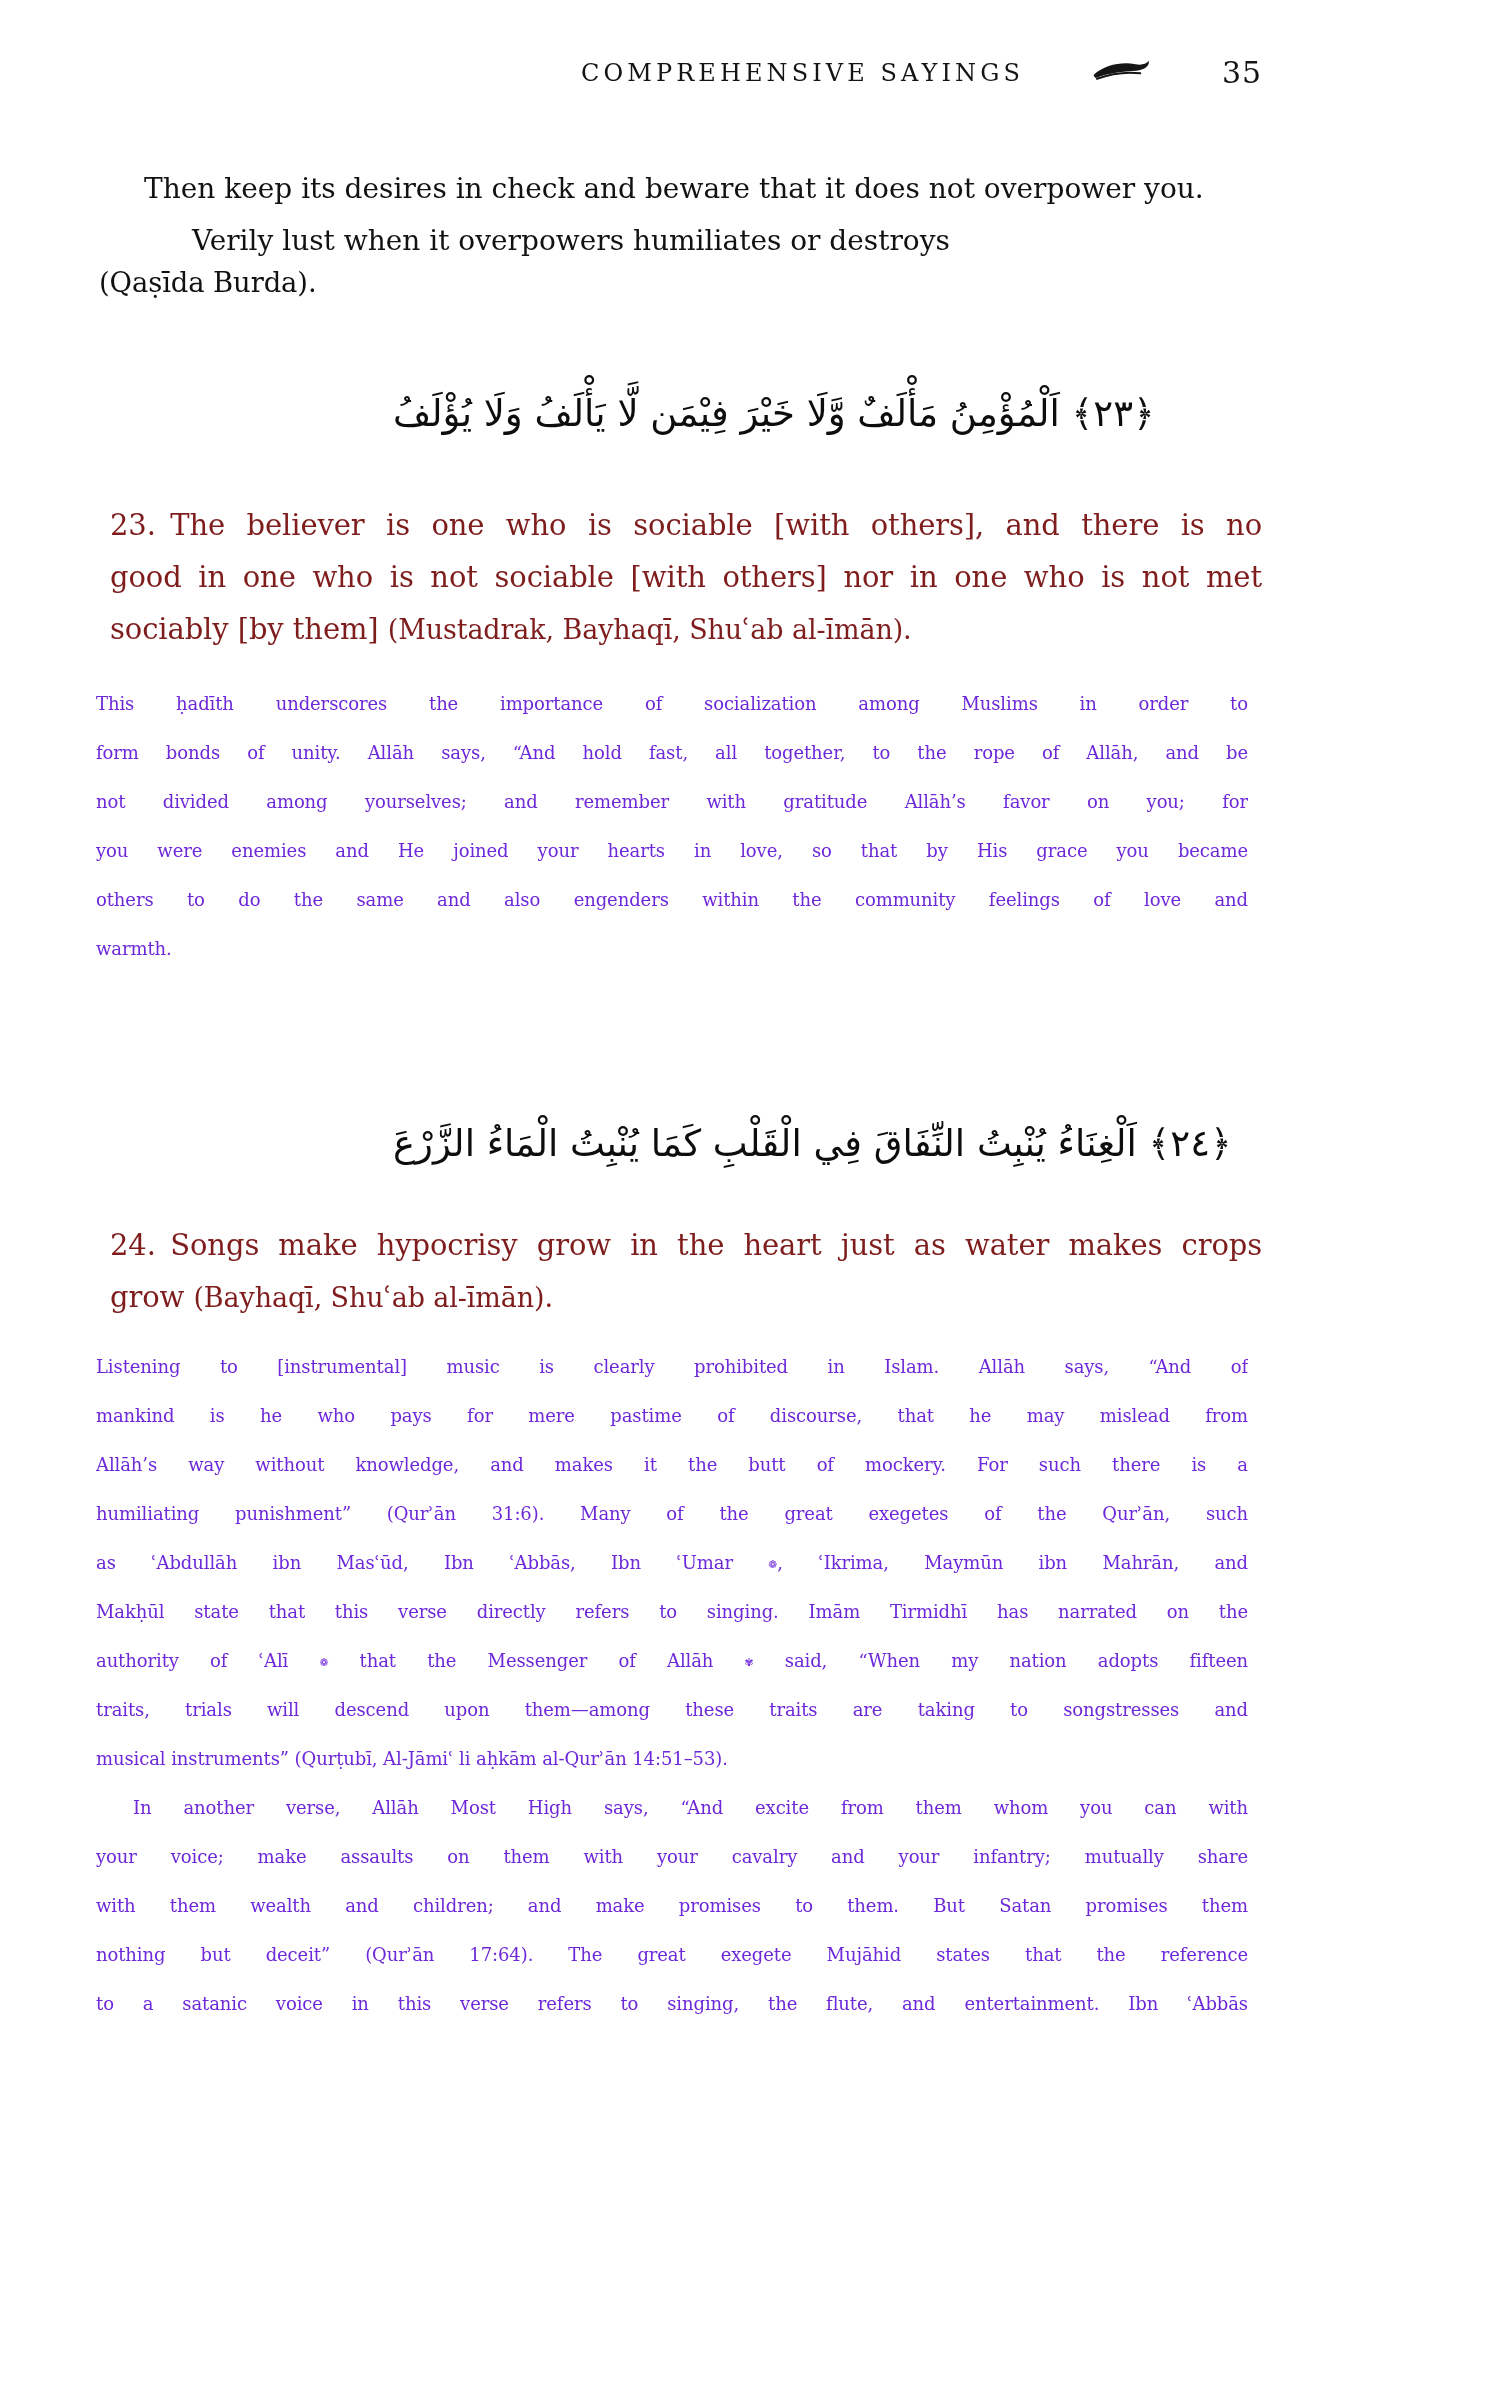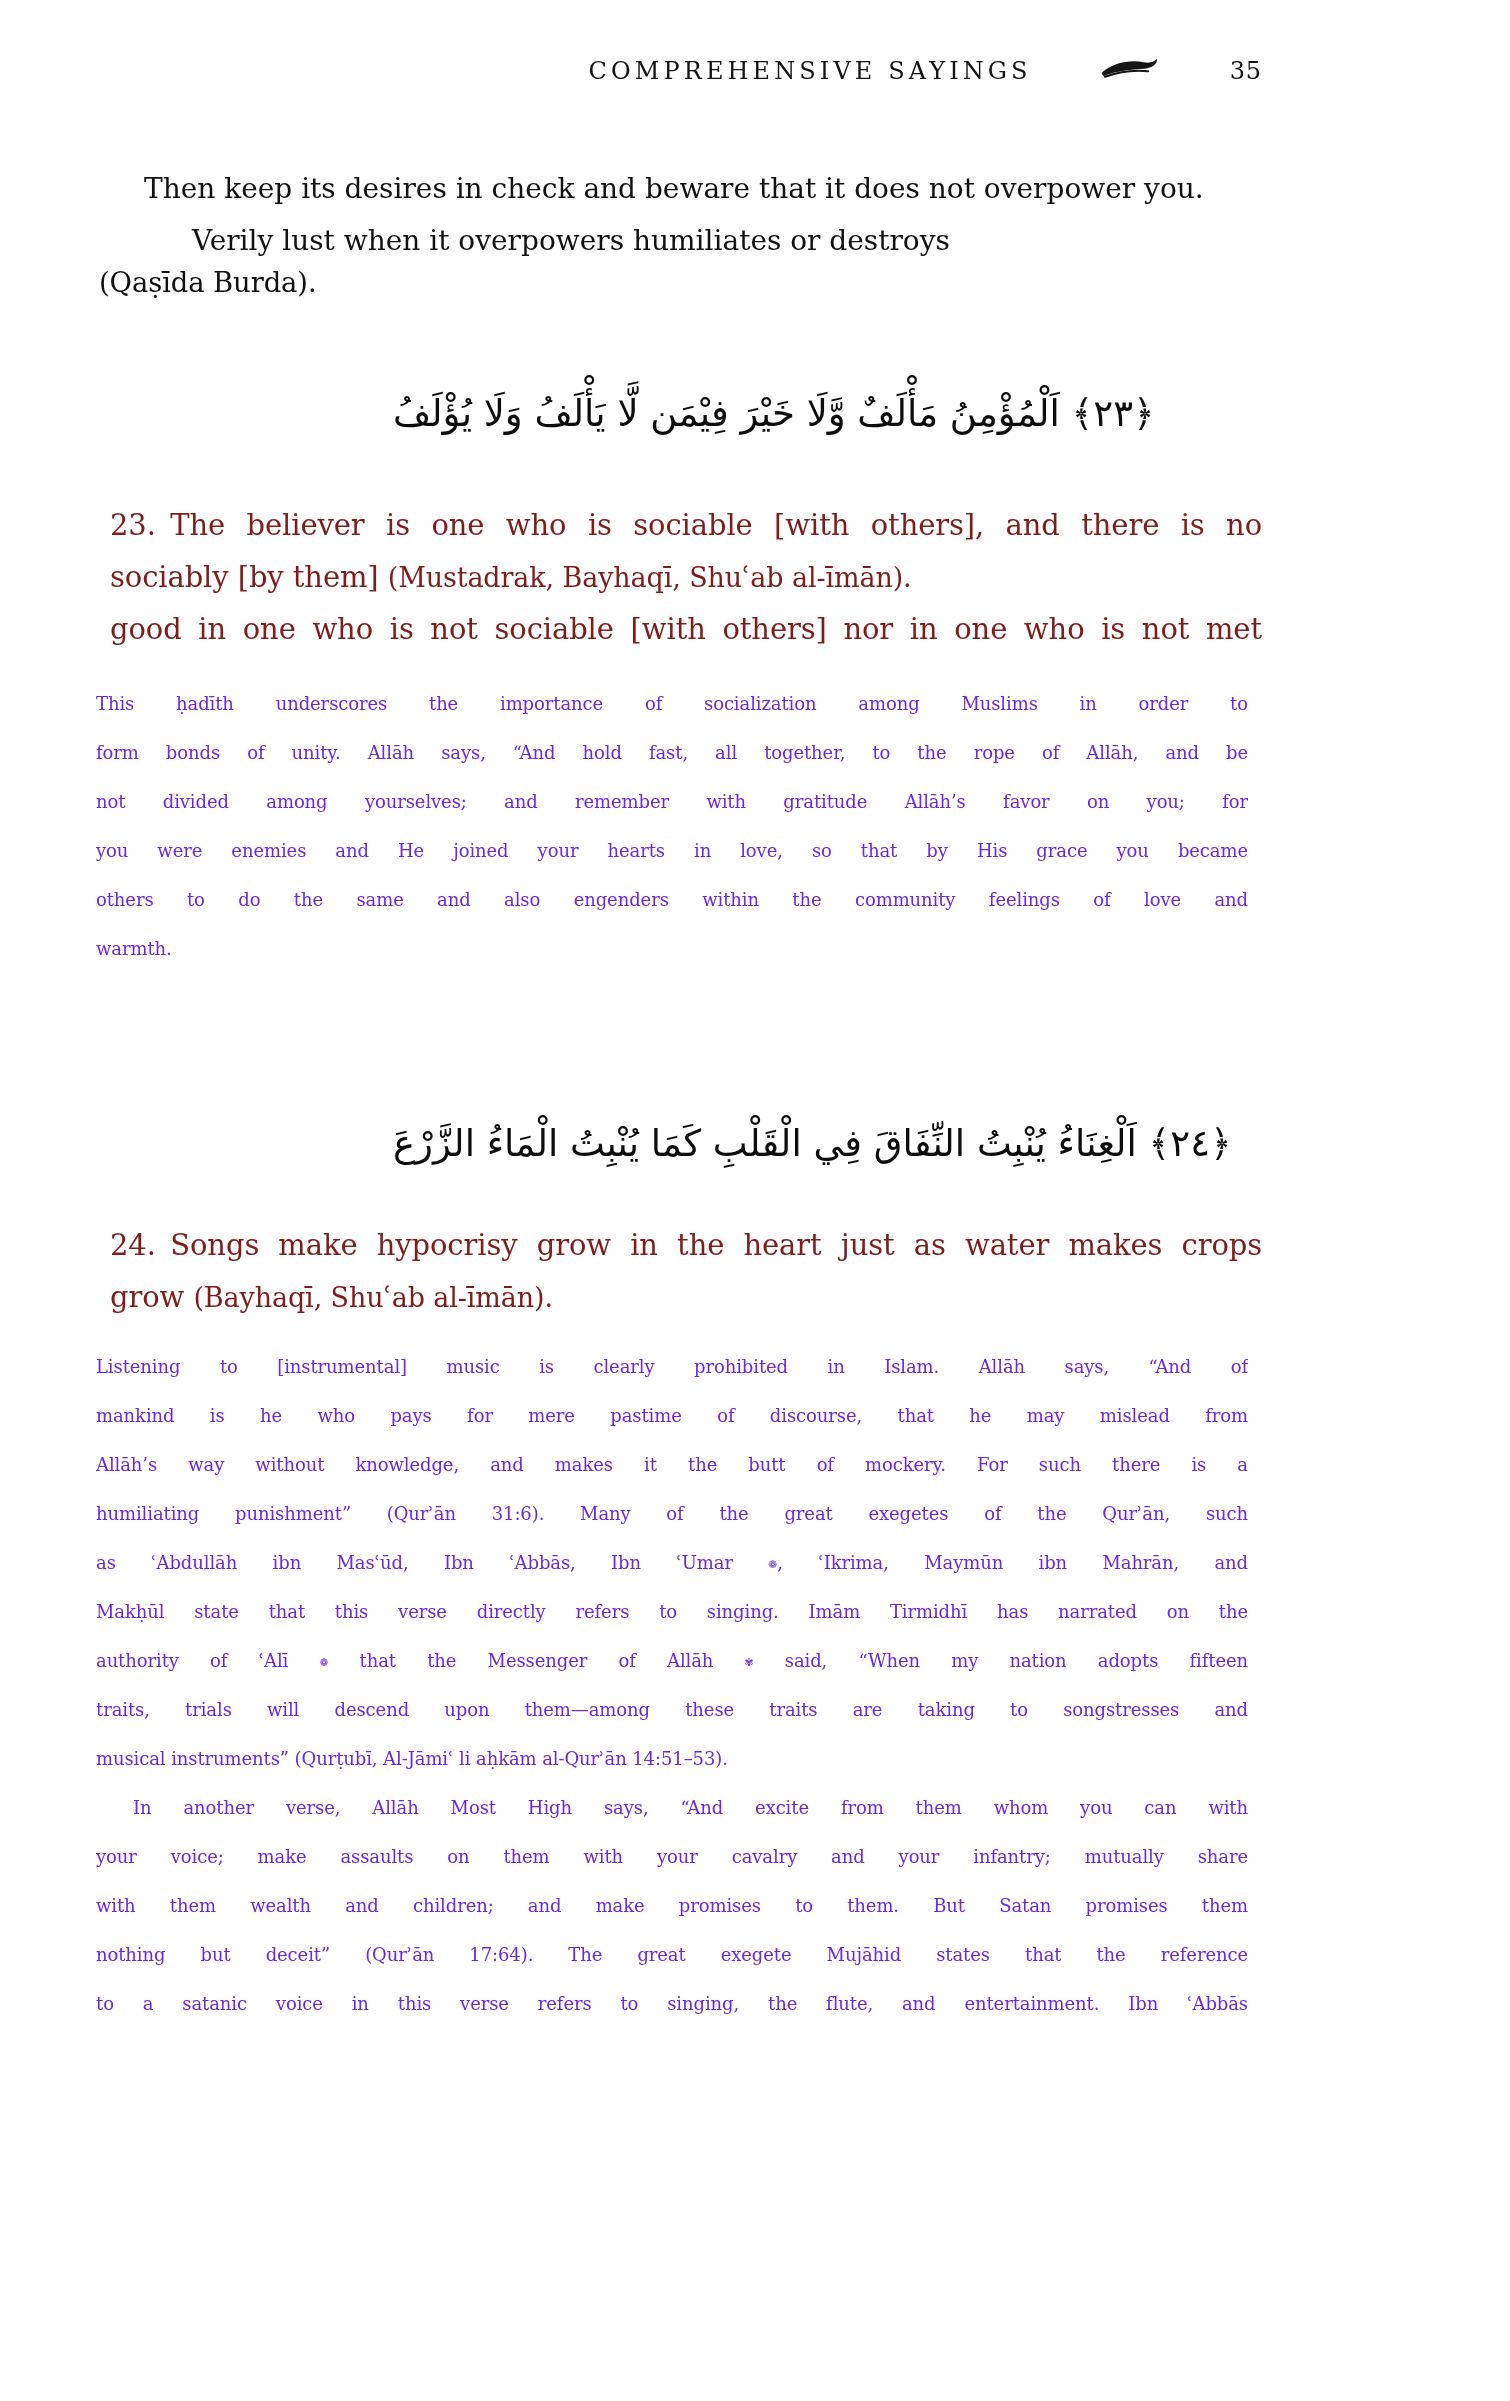--- a/index.html
+++ b/index.html
@@ -12,21 +12,21 @@
     overflow:hidden;
   }
   
   .running-head{
     position:absolute;top:55px;left:99px;width:1163px;
     display:flex;justify-content:flex-end;align-items:center;
     font-size:25px;color:#141414;gap:29px;
   }
   .running-head .title{letter-spacing:4.1px;font-size:24px;}
   .running-head .orn{margin:0 42px 0 38px;display:inline-block;}
-  .running-head .folio{font-size:24px;letter-spacing:0.9px;}
+  .running-head .folio{font-size:30px;letter-spacing:0.9px;}
   
   .verse-line{position:absolute;font-size:28px;line-height:38px;white-space:nowrap;color:#121212;}
   .verse-attr{position:absolute;top:263px;left:99px;width:1163px;font-size:27.4px;}
   .verse-attr .jline{text-align:right;text-align-last:right;height:40px;line-height:40px;}
   
   .arabic{
     position:absolute;left:393px;width:896px;
     direction:rtl;text-align:left;
     font-family:"DejaVu Sans",sans-serif;
     font-size:37px;line-height:99px;
@@ -67,22 +67,22 @@
 
   <div class="verse-line" style="top:170px;left:144px;" data-name="verse-line-1">Then keep its desires in check and beware that it does not overpower you.</div>
   <div class="verse-line" style="top:222px;left:192px;" data-name="verse-line-2">Verily lust when it overpowers humiliates or destroys</div>
   <div class="verse-attr" data-name="verse-attribution">
       <div class="jline last" data-name="text-line">(<span class="i" data-name="text-segment">Qaṣīda Burda</span>).</div>
     </div>
 
   <div class="arabic" style="top:364px;" data-name="hadith23-arabic">﴿٢٣﴾ اَلْمُؤْمِنُ مَأْلَفٌ وَّلَا خَيْرَ فِيْمَن لَّا يَأْلَفُ وَلَا يُؤْلَفُ</div>
   <div class="trans" style="top:499px;" data-name="hadith23-translation">
       <div class="jline" data-name="text-line">23. The believer is one who is sociable [with others], and there is no</div>
+      <div class="jline" data-name="text-line">good in one who is not sociable [with others] nor in one who is not met</div>
       <div class="jline last" data-name="text-line">sociably [by them] <span class="cite" data-name="text-segment">(</span><span class="cite i" data-name="text-segment">Mustadrak,</span><span class="cite" data-name="text-segment"> Bayhaqī, </span><span class="cite i" data-name="text-segment">Shuʿab al-īmān</span><span class="cite" data-name="text-segment">).</span></div>
-      <div class="jline" data-name="text-line">good in one who is not sociable [with others] nor in one who is not met</div>
     </div>
   <div class="comm" style="top:679px;" data-name="hadith23-commentary">
       <div class="jline" data-name="text-line">This ḥadīth underscores the importance of socialization among Muslims in order to</div>
       <div class="jline" data-name="text-line">form bonds of unity. Allāh says, “And hold fast, all together, to the rope of Allāh, and be</div>
       <div class="jline" data-name="text-line">not divided among yourselves; and remember with gratitude Allāh’s favor on you; for</div>
       <div class="jline" data-name="text-line">you were enemies and He joined your hearts in love, so that by His grace you became</div>
       <div class="jline" data-name="text-line">others to do the same and also engenders within the community feelings of love and</div>
       <div class="jline last" data-name="text-line">warmth.</div>
     </div>
 

